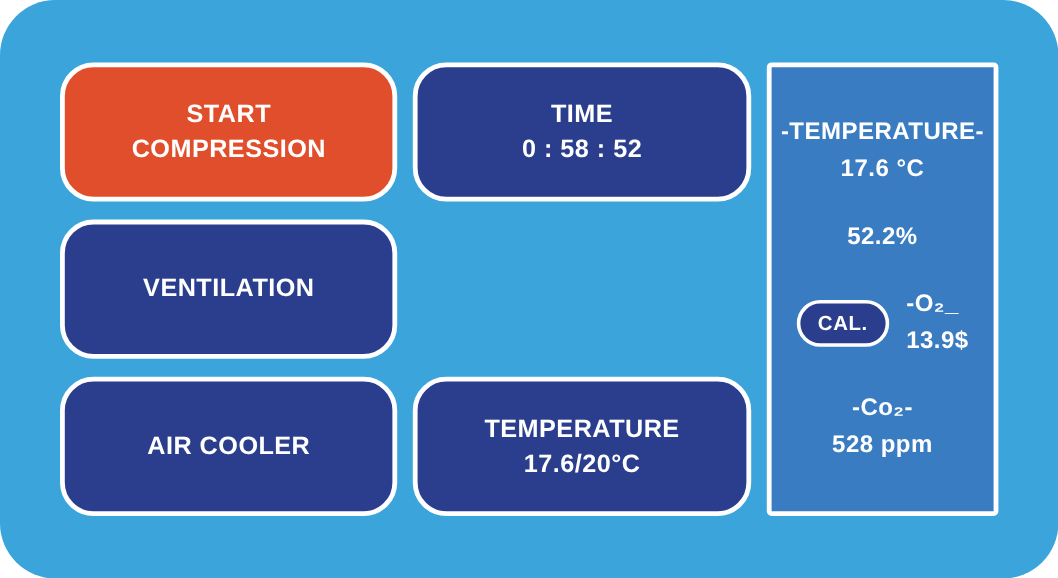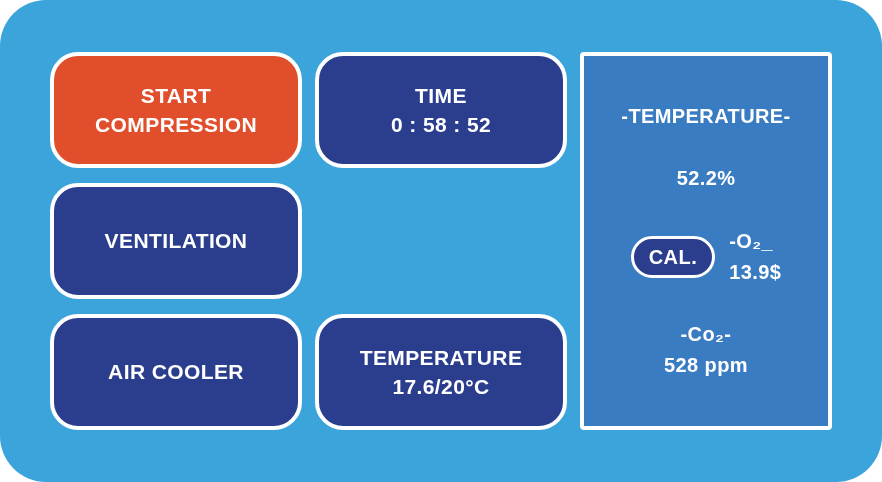--- a/index.html
+++ b/index.html
@@ -7,21 +7,21 @@
     background: #ffffff;
     font-family: "Liberation Sans", "DejaVu Sans", sans-serif;
   }
   .canvas {
     width: 882px;
     height: 482px;
     background: #3BA5DB;
     border-radius: 46px;
     padding: 52px 50px;
     display: grid;
-    grid-template-columns: 1fr 1fr 1fr;
+    grid-template-columns: 1fr 1fr;
     grid-template-rows: 1fr 1fr 1fr;
     gap: 15px 13px;
   }
   .tile {
     border: 4px solid #ffffff;
     border-radius: 28px;
     background: #2A3E8D;
     color: #ffffff;
     display: flex;
     flex-direction: column;
@@ -73,21 +73,21 @@
     letter-spacing: 0.4px;
   }
   .cal-pill {
     background: #2A3E8D;
     color: #ffffff;
     border: 3px solid #ffffff;
     border-radius: 22px;
     padding: 8px 15px;
     font-family: "Liberation Sans", "DejaVu Sans", sans-serif;
     font-weight: bold;
-    font-size: 20px;
+    font-size: 17px;
     letter-spacing: 0.5px;
     cursor: pointer;
     line-height: 1;
   }
   .label-line { display: block; }
 </style>
 </head>
 <body>
 
 <div class="canvas">
@@ -113,20 +113,21 @@
 
   <div class="tile" style="grid-column:2; grid-row:3;">
     <span class="label-line">TEMPERATURE</span>
     <span class="label-line gauge-value">17.6/20°C</span>
   </div>
 
   <div class="readout-panel">
 
     <div class="ro-group">
       <span class="label-line">-TEMPERATURE-</span>
+      <span class="label-line">17.6 °C</span>
     </div>
 
     <div class="ro-group">
       <span class="label-line">52.2%</span>
     </div>
 
     <div class="ro-group-o2">
       <button class="cal-pill">CAL.</button>
       <div class="o2-text">
         <span class="label-line">-O₂_</span>

